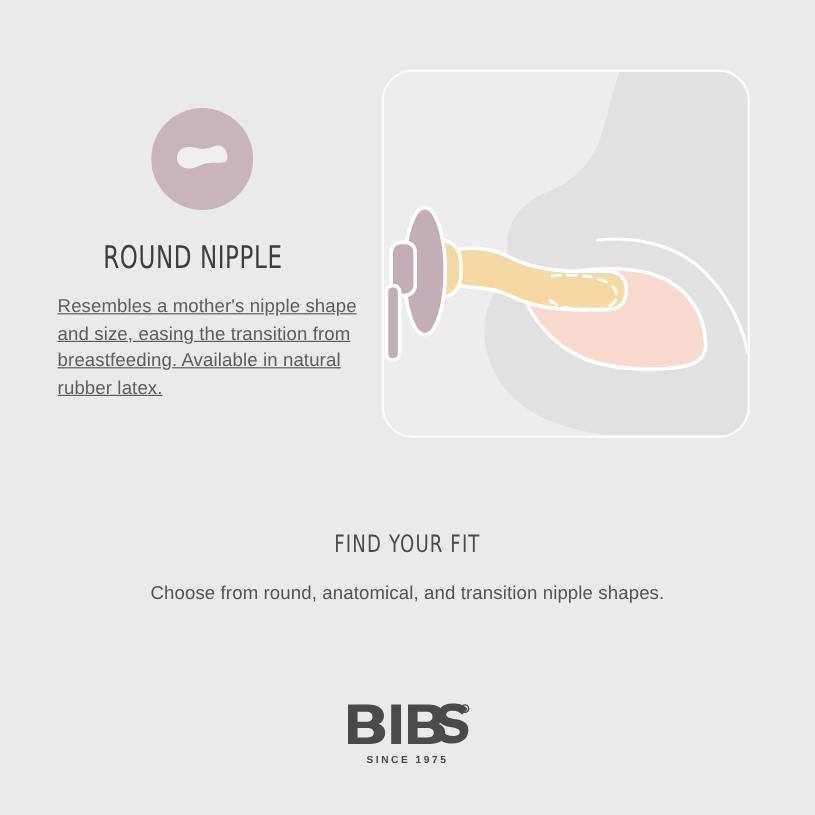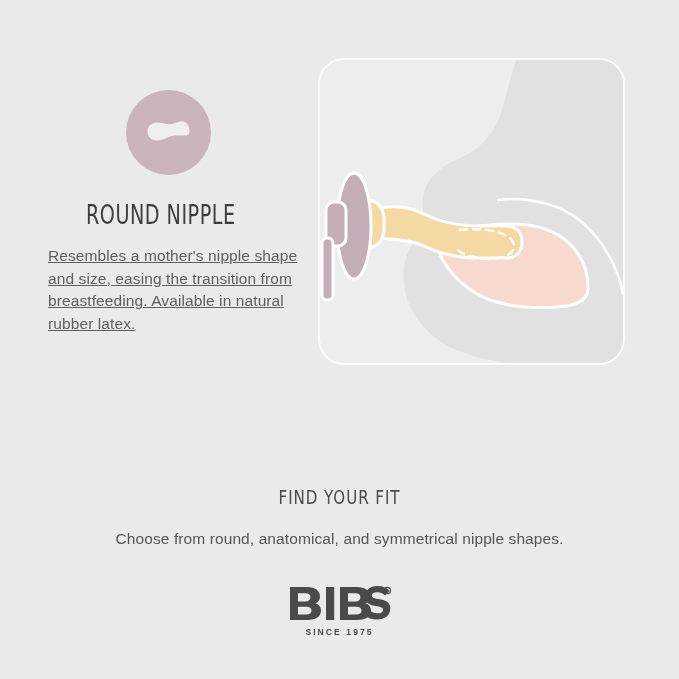--- a/index.html
+++ b/index.html
@@ -99,21 +99,20 @@
     height: 100%;
   }
 
   
   .fit-section {
     position: absolute;
     left: 0;
     top: 440px;
     width: 679px;
     text-align: center;
-    margin-top: 44px;
   }
 
   .fit-title {
     font-family: "Liberation Sans Narrow", "DejaVu Sans Condensed", "Liberation Sans", sans-serif;
     font-size: 20px;
     line-height: 26px;
     letter-spacing: 1.1px;
     color: #4a4a4a;
     transform: scaleX(0.84);
     display: inline-block;
@@ -227,21 +226,21 @@
 
         <rect x="6" y="142" width="20" height="44" rx="8" fill="#c3aeb8" stroke="#ffffff" stroke-width="3"></rect>
 
         <rect x="2" y="178" width="11" height="62" rx="5" fill="#c3aeb8" stroke="#ffffff" stroke-width="3"></rect>
       </svg>
     </div>
   </div>
 
   <div class="fit-section">
     <div class="fit-title">FIND YOUR FIT</div>
-    <div class="fit-sub">Choose from round, anatomical, and symmetrical nipple shapes.</div>
+    <div class="fit-sub">Choose from round, anatomical, and transition nipple shapes.</div>
   </div>
 
   <div class="logo-block">
     <span class="logo-mark">
       <svg width="104" height="34" viewBox="0 0 104 34" xmlns="http://www.w3.org/2000/svg">
         <g fill="#4a4a4a">
 
           <path d="M2 1 h17 c8 0 13 3.6 13 9.4 0 3.4-1.7 5.8-4.5 6.9 3.4 1 5.5 3.6 5.5 7.3 0 6.1-5 9.4-13.4 9.4 H2 Z
                    M10 7.2 v8.2 h7.4 c3.2 0 5-1.5 5-4.2 0-2.6-1.8-4-5-4 Z
                    M10 20.7 v7.8 h8.2 c3.4 0 5.3-1.4 5.3-3.9 0-2.5-1.9-3.9-5.3-3.9 Z"></path>

